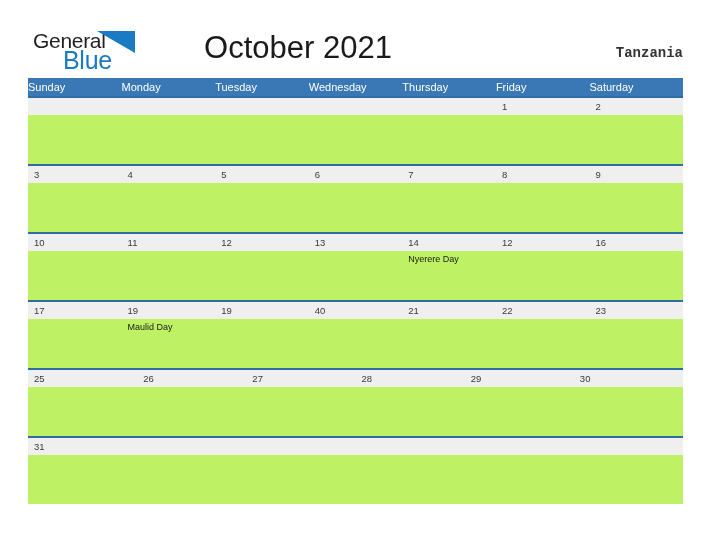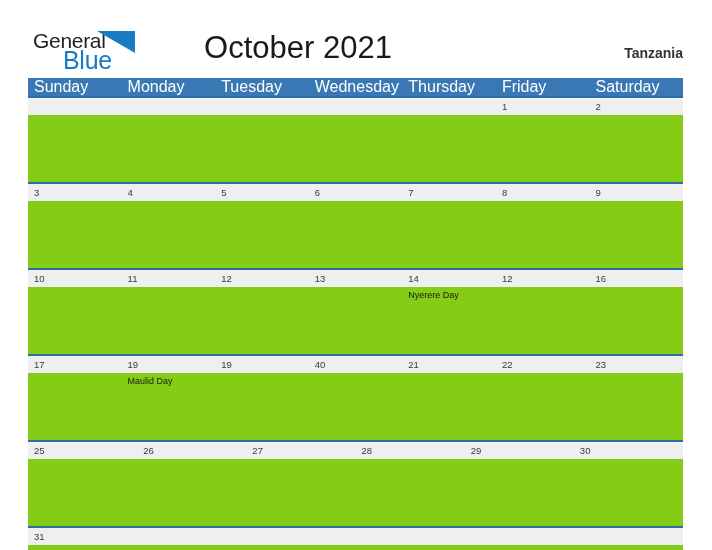--- a/index.html
+++ b/index.html
@@ -77,42 +77,43 @@
     letter-spacing: 0px;
   }
 
   .country {
     position: absolute;
     right: 29px;
     top: 45px;
     font-size: 14px;
     font-weight: bold;
     color: #333333;
+    font-family: Liberation Mono, monospace;
   }
 
   
   .calendar {
     position: absolute;
     left: 28px;
     top: 78px;
     width: 655px;
   }
 
   .weekday-row {
     display: flex;
     width: 100%;
     background: #3a78b5;
     height: 18px;
   }
   .weekday {
     flex: 1 1 0;
     color: #ffffff;
-    font-size: 16px;
+    font-size: 11px;
     line-height: 18px;
-    padding-left: 6px;
+    padding-left: 0;
     box-sizing: border-box;
     white-space: nowrap;
     overflow: hidden;
   }
 
   .week-row {
     width: 100%;
     border-top: 2px solid #2e6da4;
     box-sizing: border-box;
   }
@@ -131,22 +132,22 @@
     font-size: 9.5px;
     line-height: 17px;
     color: #3a3a3a;
     padding-left: 6px;
     box-sizing: border-box;
   }
 
   .event-band {
     display: flex;
     width: 100%;
-    background: #84cc16;
-    height: 67px;
+    background: #bef264;
+    height: 49px;
   }
   .event-cell {
     flex: 1 1 0;
     padding-left: 6px;
     padding-top: 2px;
     box-sizing: border-box;
     font-size: 9px;
     line-height: 12px;
     color: #1a1a1a;
   }

